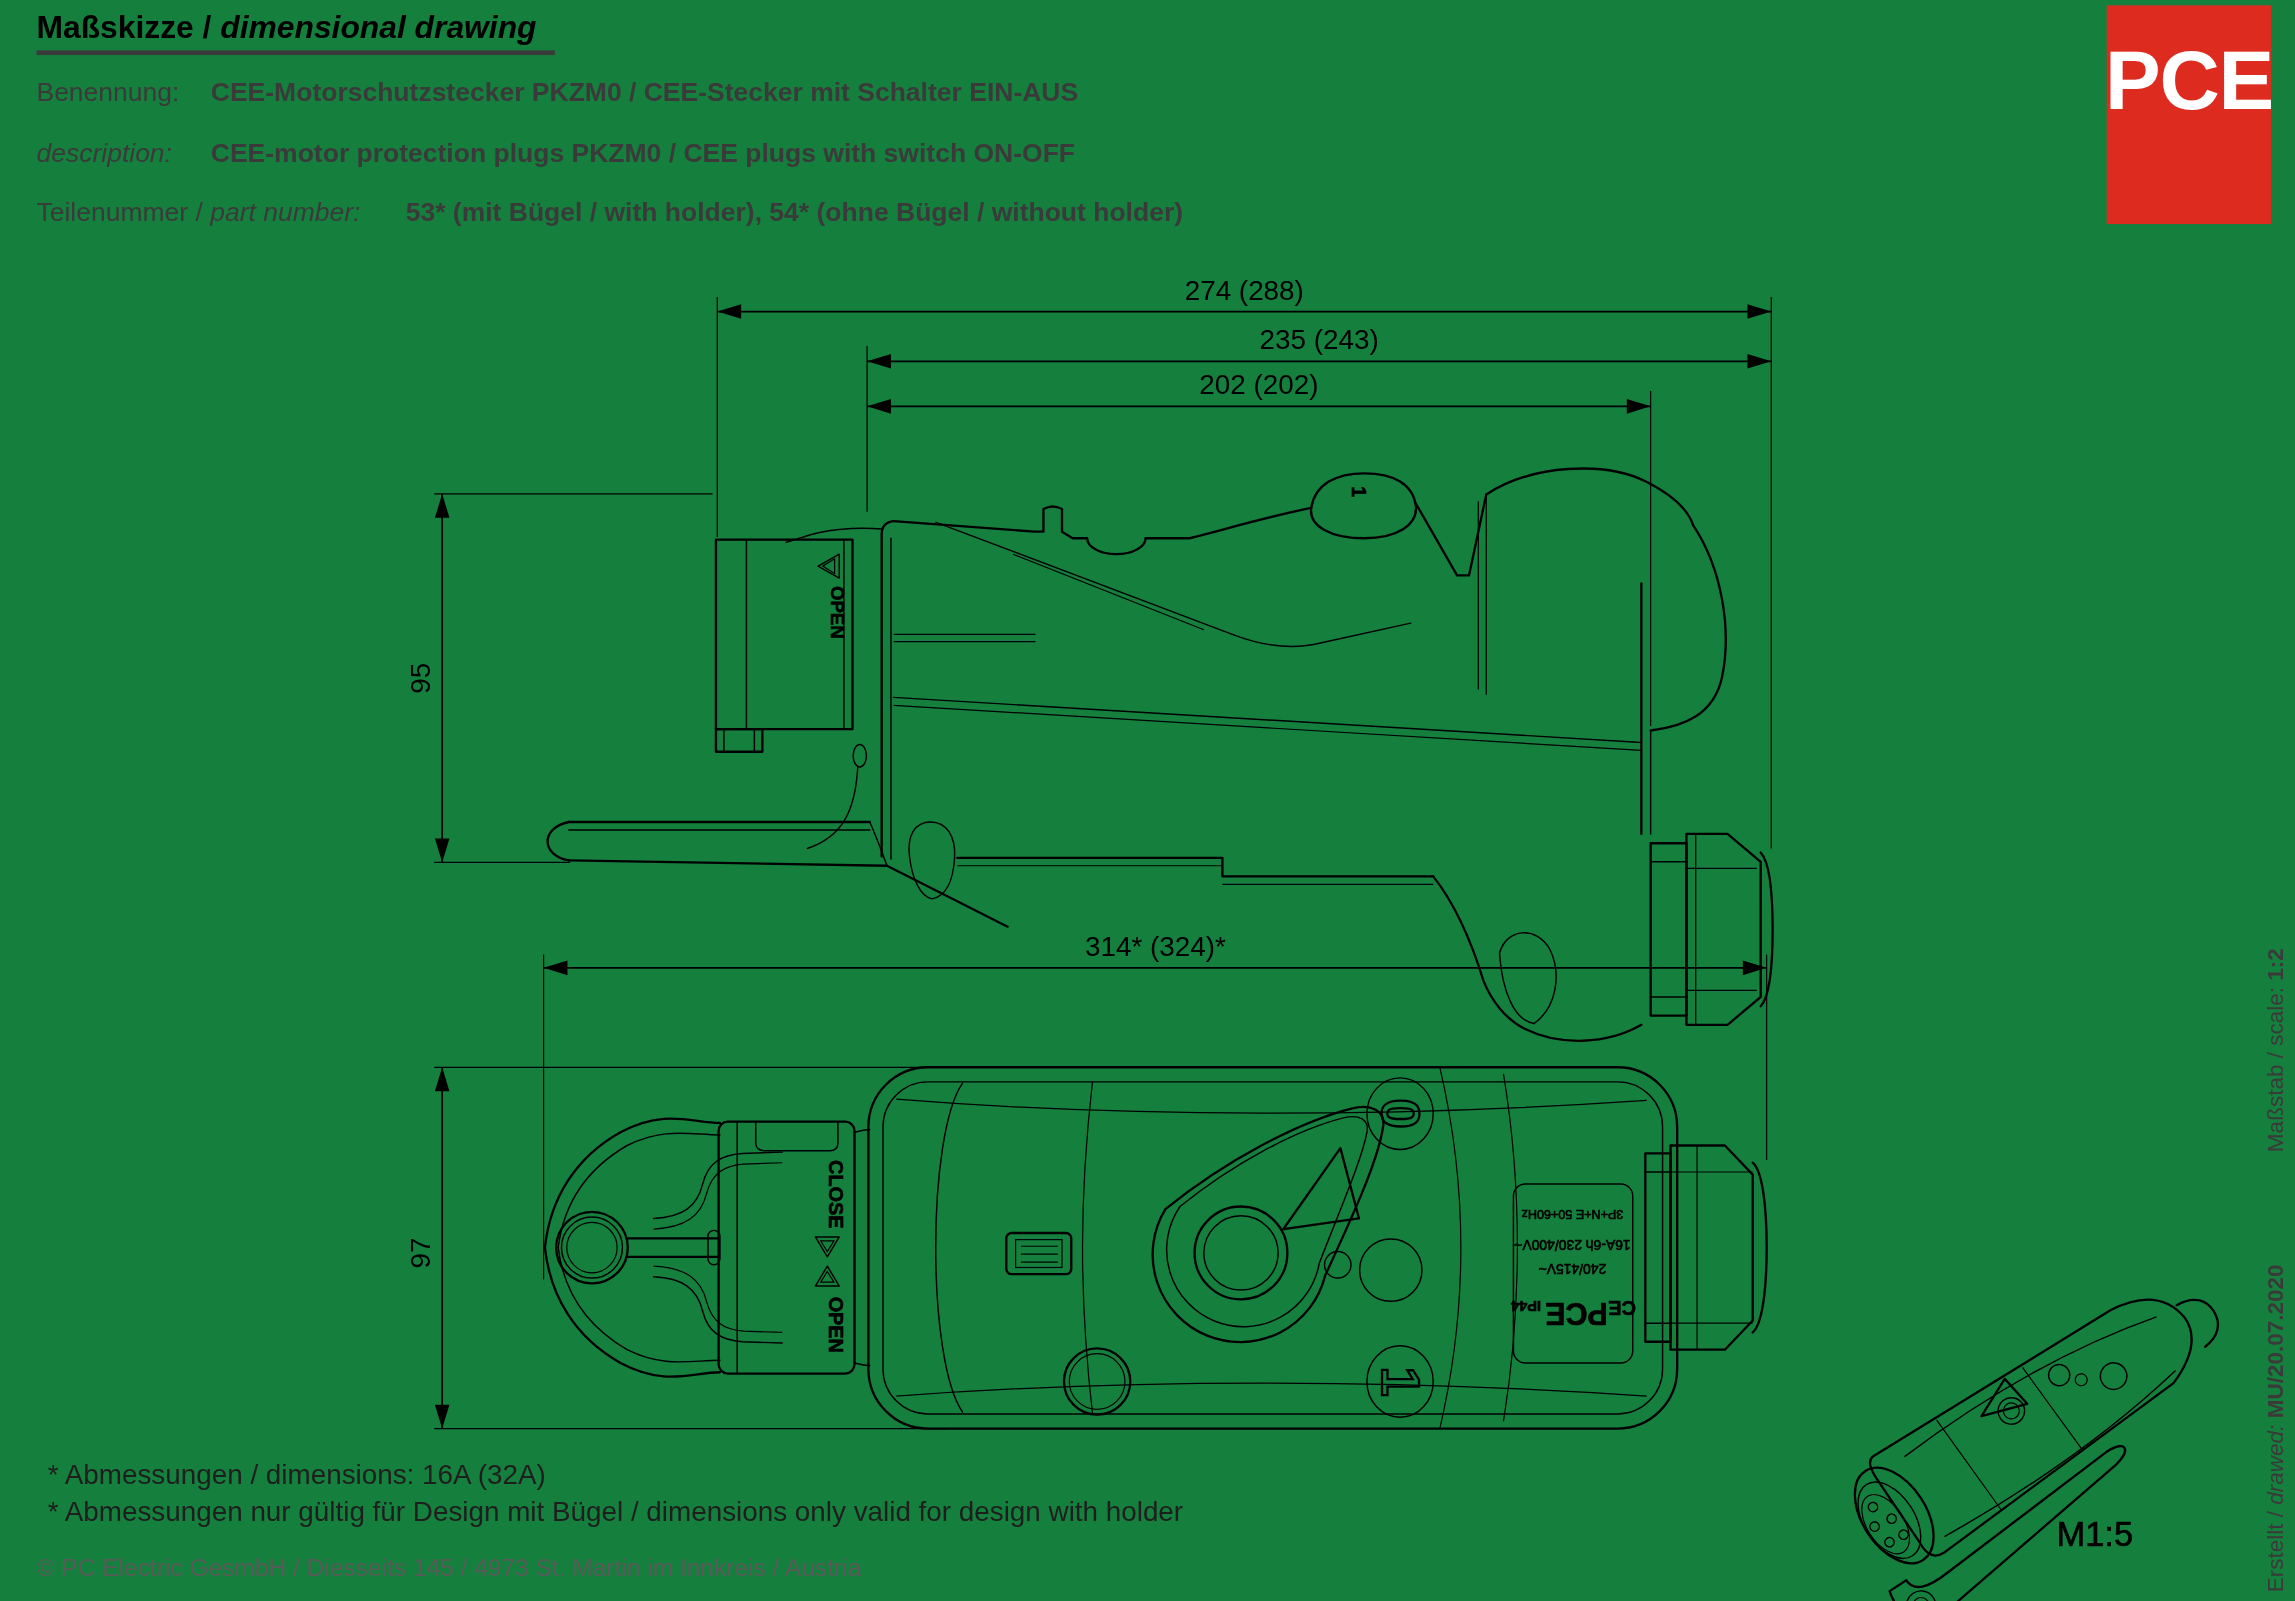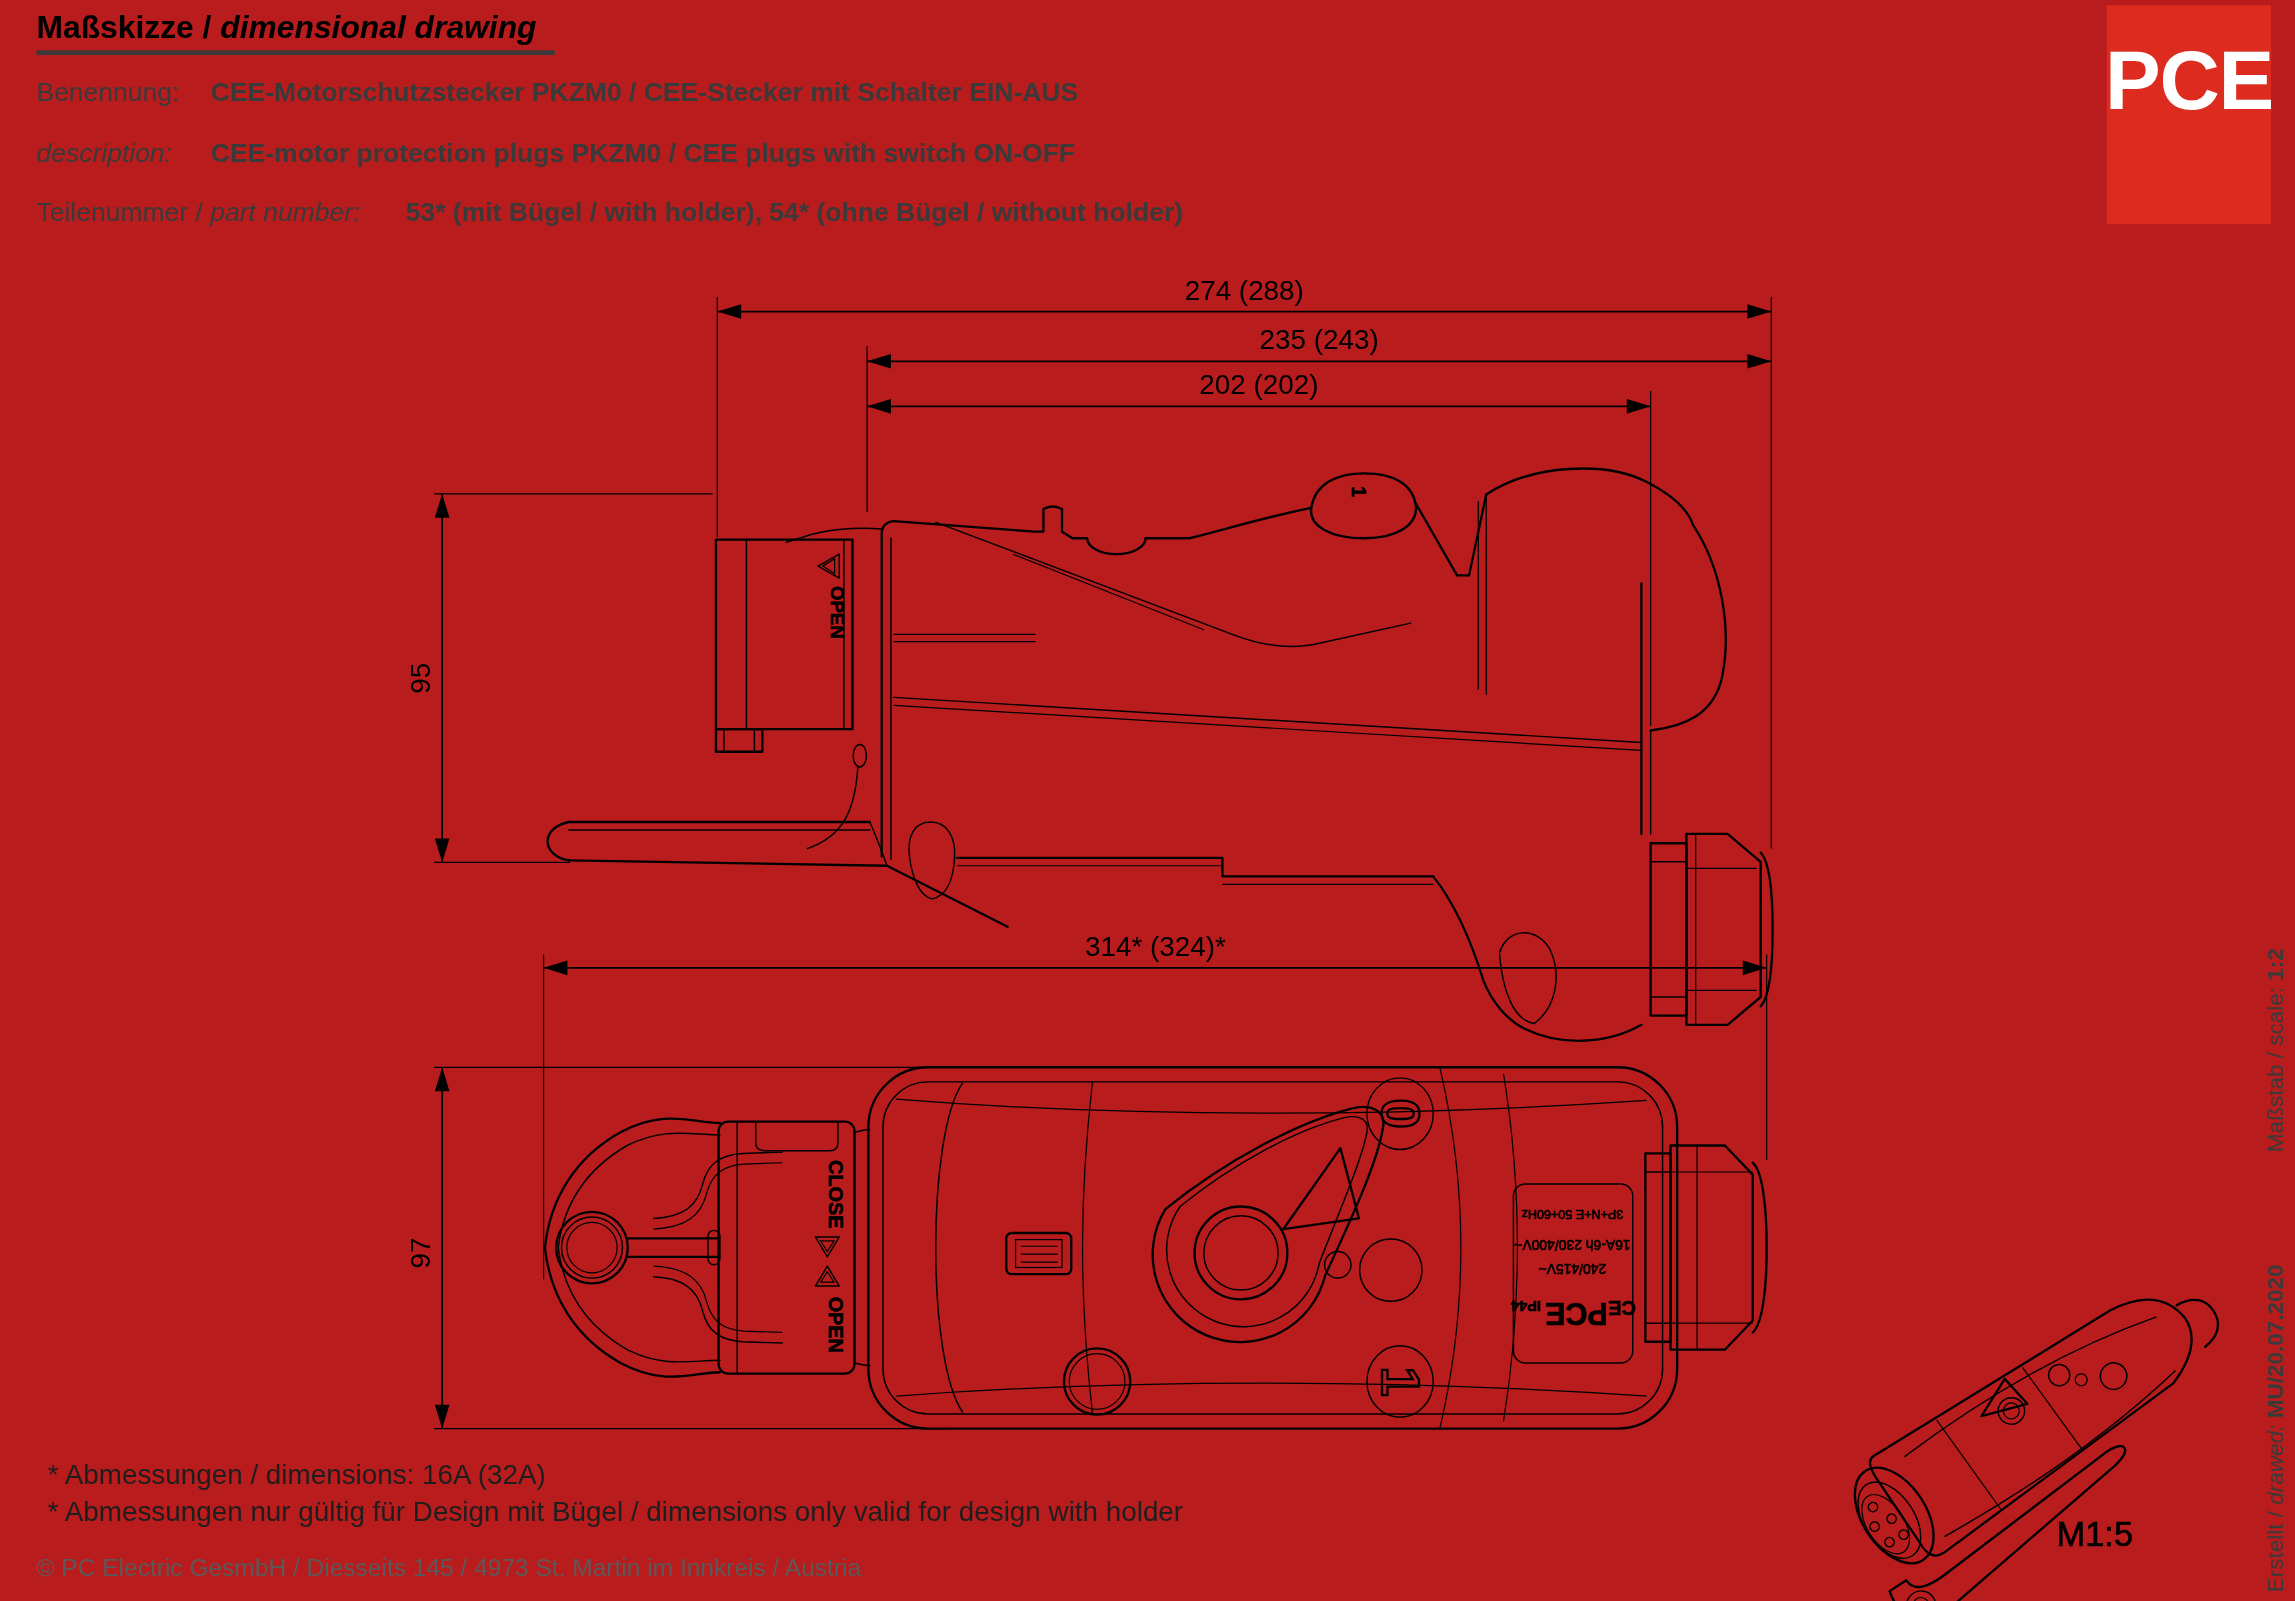--- a/index.html
+++ b/index.html
@@ -1,16 +1,16 @@
 <!DOCTYPE html>
 <html style="font-size:10.6px"><head>
 <meta charset="utf-8">
 <style>
   html,body{margin:0;padding:0;background:#ffffff;}
-  .page{width:100%;max-width:2295px;margin:0 auto;background:#b91c1c;}
+  .page{width:100%;max-width:2295px;margin:0 auto;background:#15803d;}
   svg{display:block;width:100%;height:auto;}
   text{font-family:"Liberation Sans", sans-serif;}
   
   .o{fill:none;stroke-width:3.5;stroke-linecap:round;stroke-linejoin:round;}
   .i{fill:none;stroke-width:2.2;stroke-linecap:round;stroke-linejoin:round;}
   .d{fill:none;stroke-width:2.6;}
   .x{fill:none;stroke-width:1.8;}
   .arrow{stroke:none;}
   
   .title{font-size:48px;font-weight:bold;}

